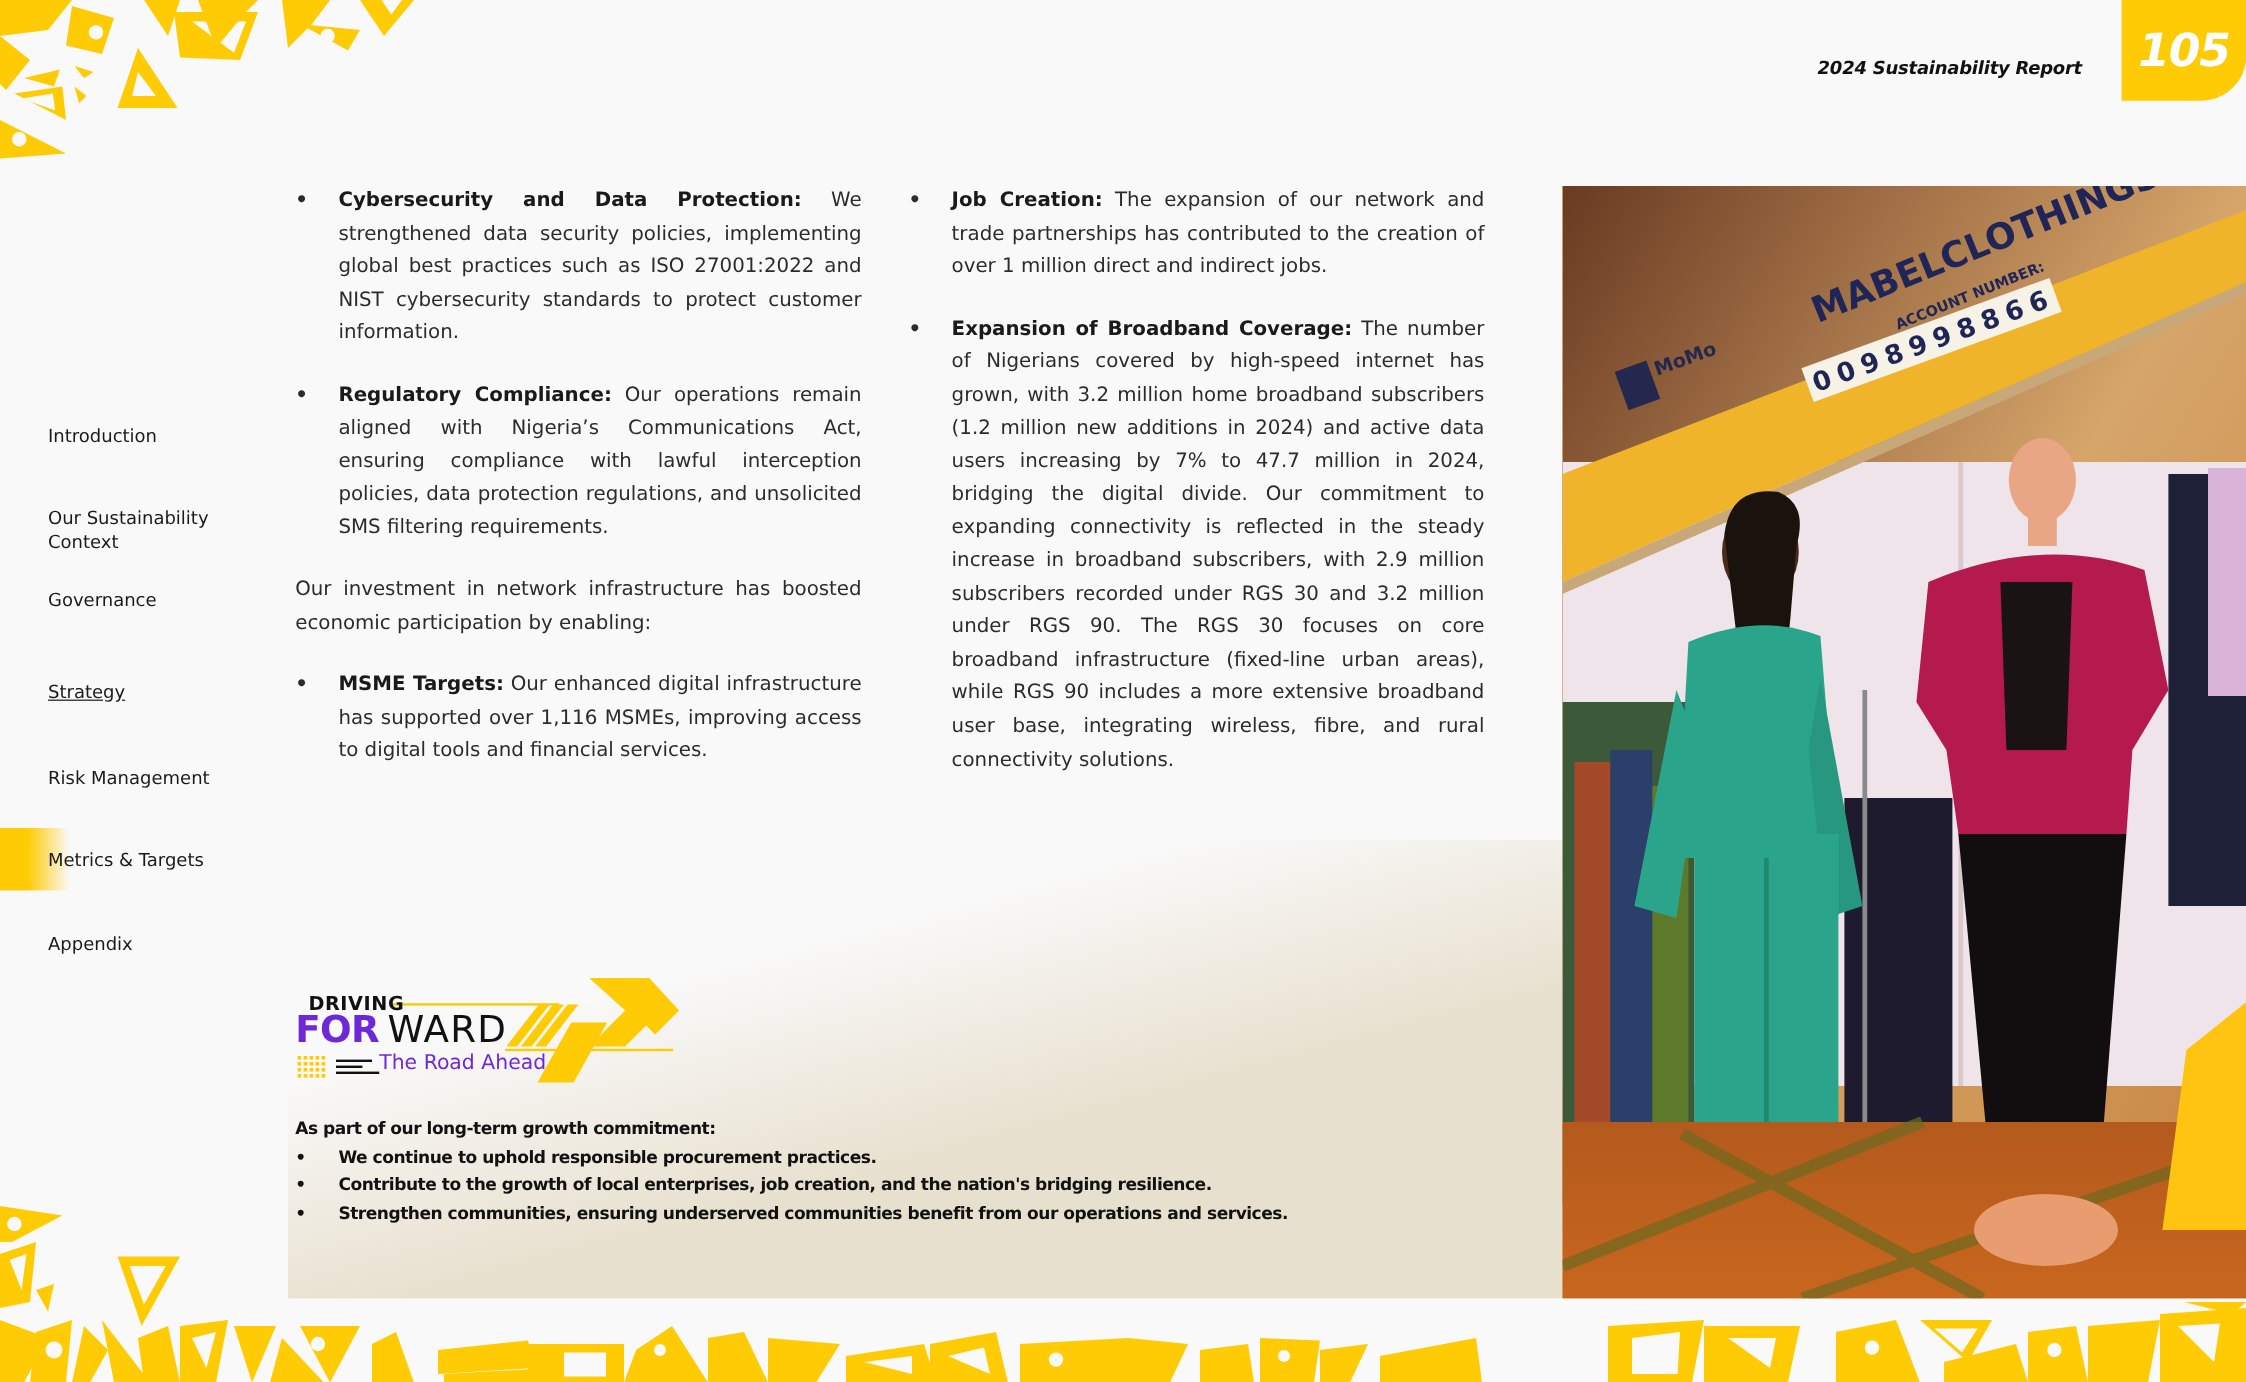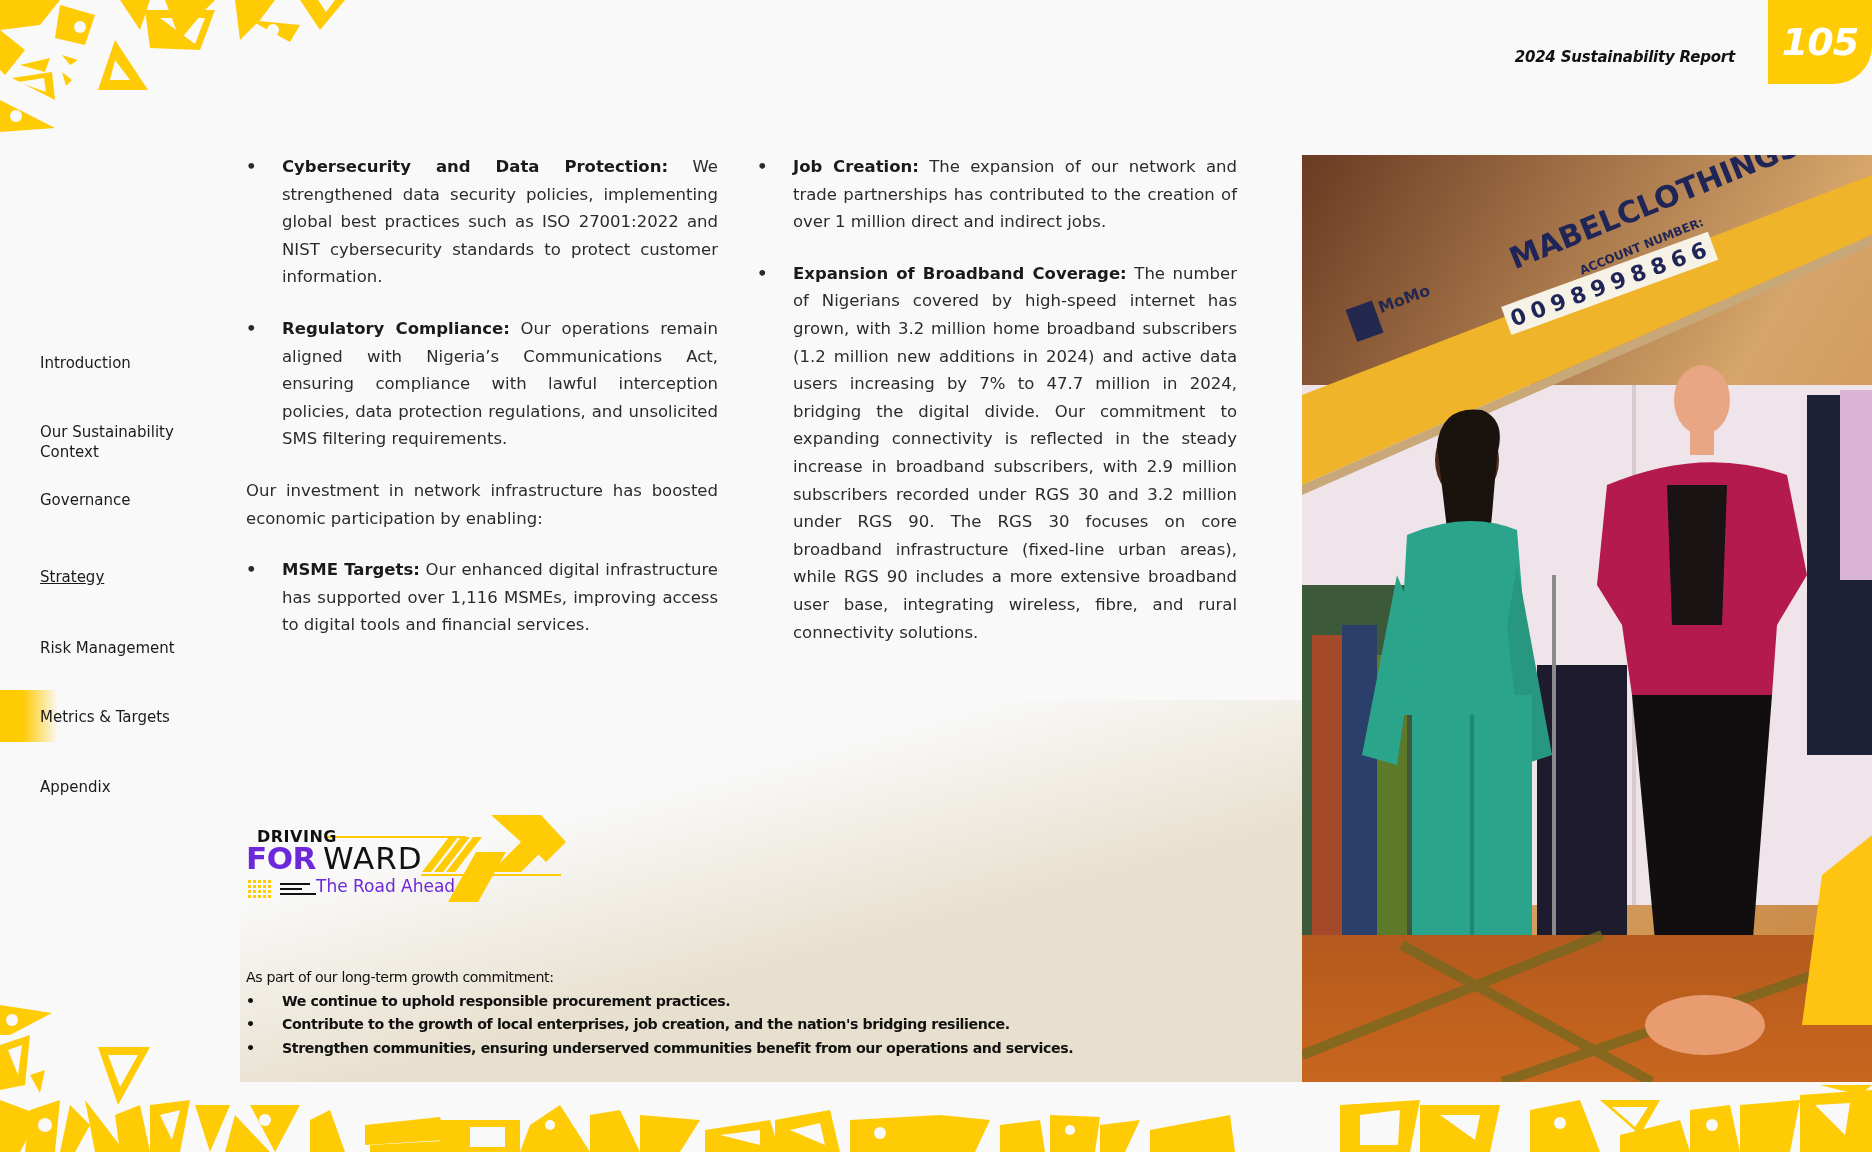--- a/index.html
+++ b/index.html
@@ -43,21 +43,21 @@
   
   .logo { position: absolute; left: 246px; top: 812px; width: 320px; height: 96px; }
   .logo .t-driving { position: absolute; left: 11px; top: 15px; font-weight: bold; font-size: 16px; color: #111; letter-spacing: 0.5px; }
   .logo .t-for { position: absolute; left: 0; top: 28px; font-weight: bold; font-size: 31px; color: #6d28d9; letter-spacing: -0.5px; text-align: center; }
   .logo .t-ward { position: absolute; left: 77px; top: 28px; font-size: 31px; color: #111; letter-spacing: 1px; font-weight: normal; }
   .logo .t-road { position: absolute; left: 70px; top: 64px; font-size: 17px; color: #6d28d9; }
   .logo svg { position: absolute; left: 0; top: 0; }
 
   
   .commit { position: absolute; left: 246px; top: 930px; width: 850px; font-size: 14.2px; line-height: 23.5px; color: #111; }
-  .commit .lead { font-weight: normal; letter-spacing: -0.4px; margin-top: 36px; }
+  .commit .lead { font-weight: bold; letter-spacing: -0.4px; }
   .commit .ci { position: relative; padding-left: 36px; font-weight: bold; letter-spacing: -0.4px; }
   .commit .ci .dot { position: absolute; left: 0; top: 0; }
 
   
   .photo { position: absolute; left: 1302px; top: 155px; width: 570px; height: 927px; overflow: hidden;
     background: #c98a3e; }
   .photo svg { display: block; }
 </style>
 </head>
 <body>

